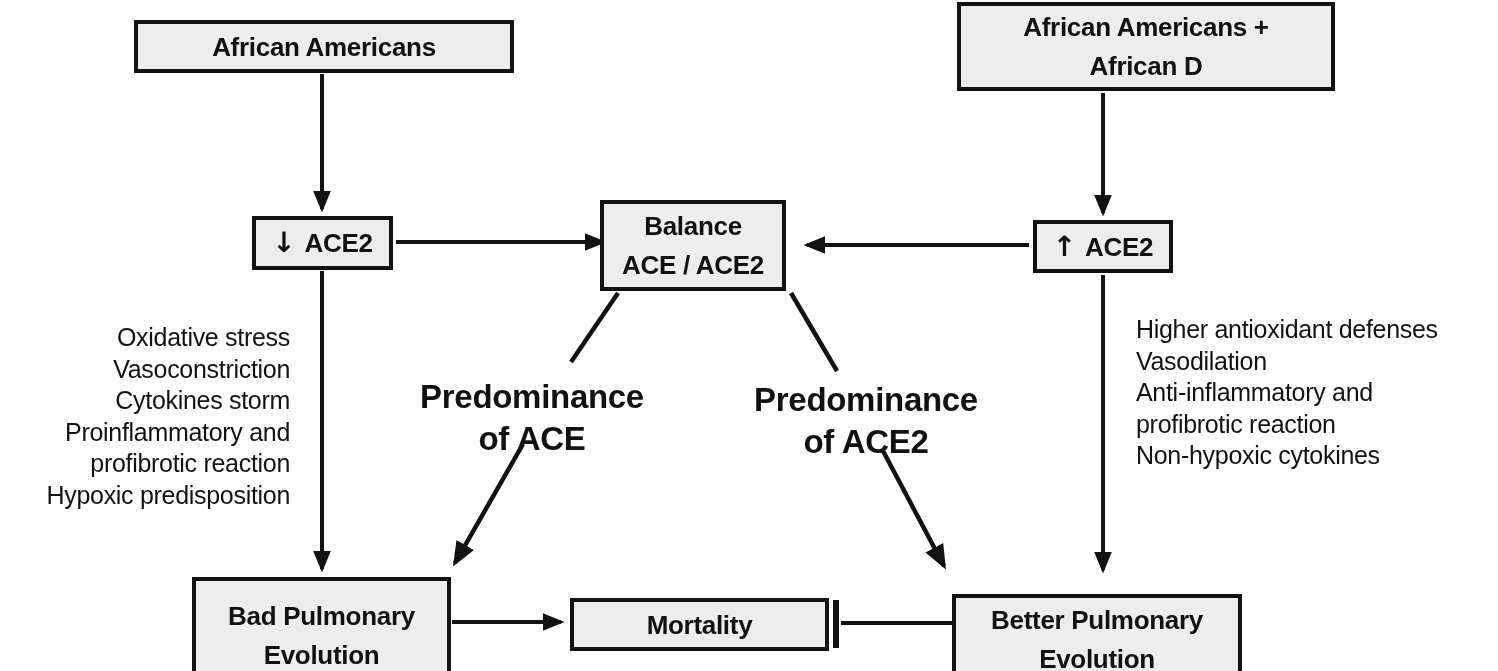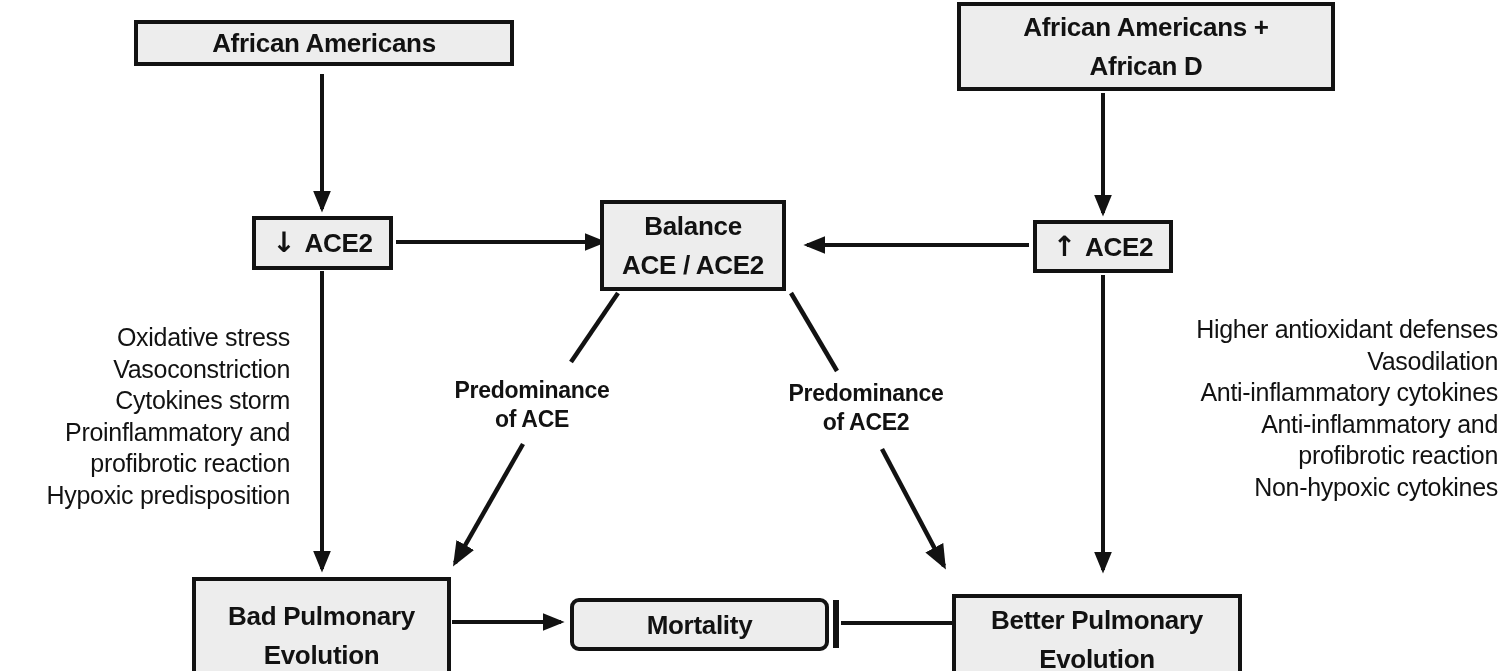--- a/index.html
+++ b/index.html
@@ -36,21 +36,21 @@
     letter-spacing:-0.3px;
     line-height:1.5;
     text-align:center;
   }
   .box.single{line-height:1;}
   .box .row{display:flex;align-items:center;gap:9px;line-height:1;}
   .glyph{font-family:"DejaVu Sans",sans-serif;font-weight:bold;font-size:28px;}
   .label2{
     position:absolute;
     font-weight:bold;
-    font-size:23px;
+    font-size:33px;
     letter-spacing:-0.3px;
     line-height:1.28;
     text-align:center;
   }
   .effects{
     position:absolute;
     font-size:25px;
     letter-spacing:-0.3px;
     line-height:31.5px;
     font-weight:normal;
@@ -81,21 +81,21 @@
     <line x1="618" y1="293" x2="571" y2="362" stroke-width="4.5"></line>
     <line x1="523" y1="444" x2="455" y2="563" stroke-width="4.5" marker-end="url(#ah)"></line>
     <line x1="791" y1="293" x2="837" y2="371" stroke-width="4.5"></line>
     <line x1="882" y1="449" x2="944" y2="566" stroke-width="4.5" marker-end="url(#ah)"></line>
 
     <line x1="452" y1="622" x2="561" y2="622" stroke-width="4" marker-end="url(#ah)"></line>
     <line x1="952" y1="623" x2="841" y2="623" stroke-width="4"></line>
     <line x1="836" y1="600" x2="836" y2="648" stroke-width="6"></line>
   </svg>
 
-  <div class="box single" style="left:134px;top:20px;width:380px;height:46px;">
+  <div class="box single" style="left:134px;top:20px;width:380px;height:53px;">
     <span>African Americans</span>
   </div>
 
   <div class="box" style="left:957px;top:2px;width:378px;height:89px;">
     <span>African Americans +</span>
     <span>African D</span>
   </div>
 
   <div class="box single" style="left:252px;top:216px;width:141px;height:54px;">
     <span class="row">
@@ -114,21 +114,21 @@
   <div class="box" style="left:600px;top:200px;width:186px;height:91px;">
     <span>Balance</span>
     <span>ACE / ACE2</span>
   </div>
 
   <div class="box" style="left:192px;top:577px;width:259px;height:117px;">
     <span>Bad Pulmonary</span>
     <span>Evolution</span>
   </div>
 
-  <div class="box single" style="left:570px;top:598px;width:259px;height:53px;border-radius:9px;">
+  <div class="box single" style="left:570px;top:598px;width:259px;height:53px;">
     <span>Mortality</span>
   </div>
 
   <div class="box" style="left:952px;top:578px;width:290px;height:91px;margin-top:16px;">
     <span>Better Pulmonary</span>
     <span>Evolution</span>
   </div>
 
   <div class="label2" style="left:412px;top:376px;width:240px;">
     <div>Predominance</div>
@@ -142,22 +142,21 @@
 
   <div class="effects left" style="left:0px;top:322px;width:290px;">
     <div class="fx-line">Oxidative stress</div>
     <div class="fx-line">Vasoconstriction</div>
     <div class="fx-line">Cytokines storm</div>
     <div class="fx-line">Proinflammatory and</div>
     <div class="fx-line">profibrotic reaction</div>
     <div class="fx-line">Hypoxic predisposition</div>
   </div>
 
-  <div class="effects right" style="left:1136px;top:314px;width:362px;text-align:right;">
+  <div class="effects right" style="left:1136px;top:314px;width:362px;">
     <div class="fx-line">Higher antioxidant defenses</div>
     <div class="fx-line">Vasodilation</div>
-    <div class="fx-line">Anti-inflammatory cytokines</div>
     <div class="fx-line">Anti-inflammatory and</div>
     <div class="fx-line">profibrotic reaction</div>
     <div class="fx-line">Non-hypoxic cytokines</div>
   </div>
 
 </div>
 
 </body></html>

